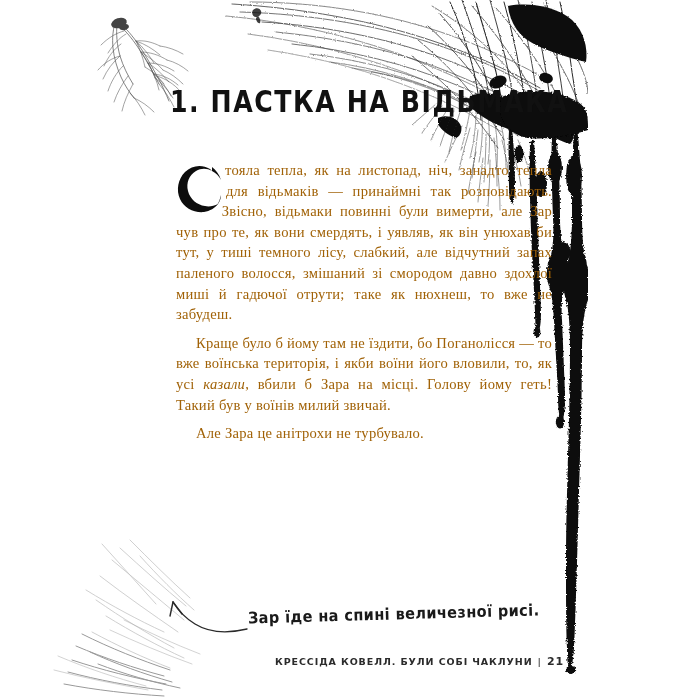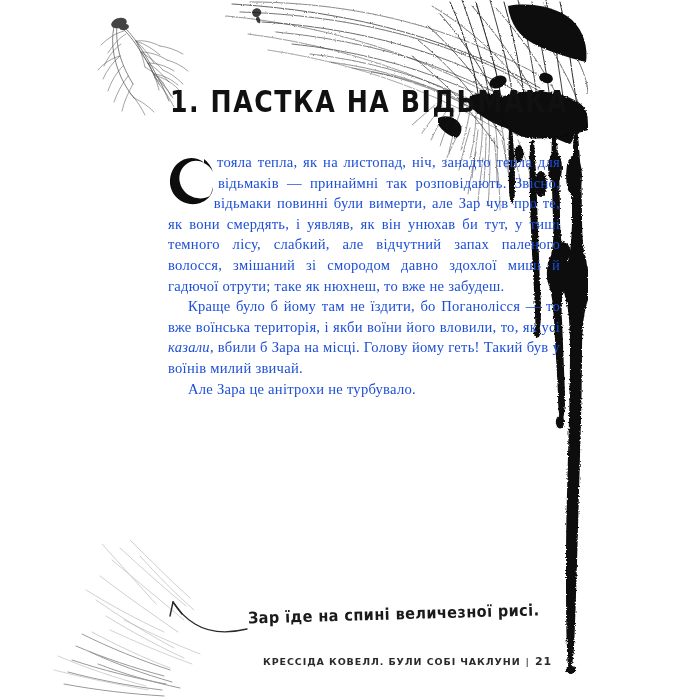--- a/index.html
+++ b/index.html
@@ -48,25 +48,25 @@
   }
 
   
   #text-column {
     position: absolute;
     left: 168px;
     top: 152px;
     width: 392px;
   }
   .para {
-    margin: 0;
+    margin: 8px;
     font-family: "Liberation Serif", serif;
     font-size: 14.6px;
     line-height: 20.6px;
-    color: #1d4ed8;
+    color: #a16207;
     text-align: justify;
     text-indent: 20px;
     letter-spacing: 0.25px;
     hyphens: manual;
   }
   .para.first {
     text-indent: 0;
   }
   .para em {
     font-style: italic;
@@ -103,21 +103,21 @@
     transform-origin: left center;
   }
 
   
   #footer {
     position: absolute;
     left: 0;
     top: 655px;
     width: 568px;
     text-align: right;
-    padding-right: 16px;
+    padding-right: 4px;
     box-sizing: border-box;
     font-family: "DejaVu Sans", sans-serif;
     font-size: 9.5px;
     font-weight: 600;
     letter-spacing: 0.9px;
     color: #2b2b2b;
     white-space: nowrap;
   }
   #footer .sep {
     display: inline-block;

